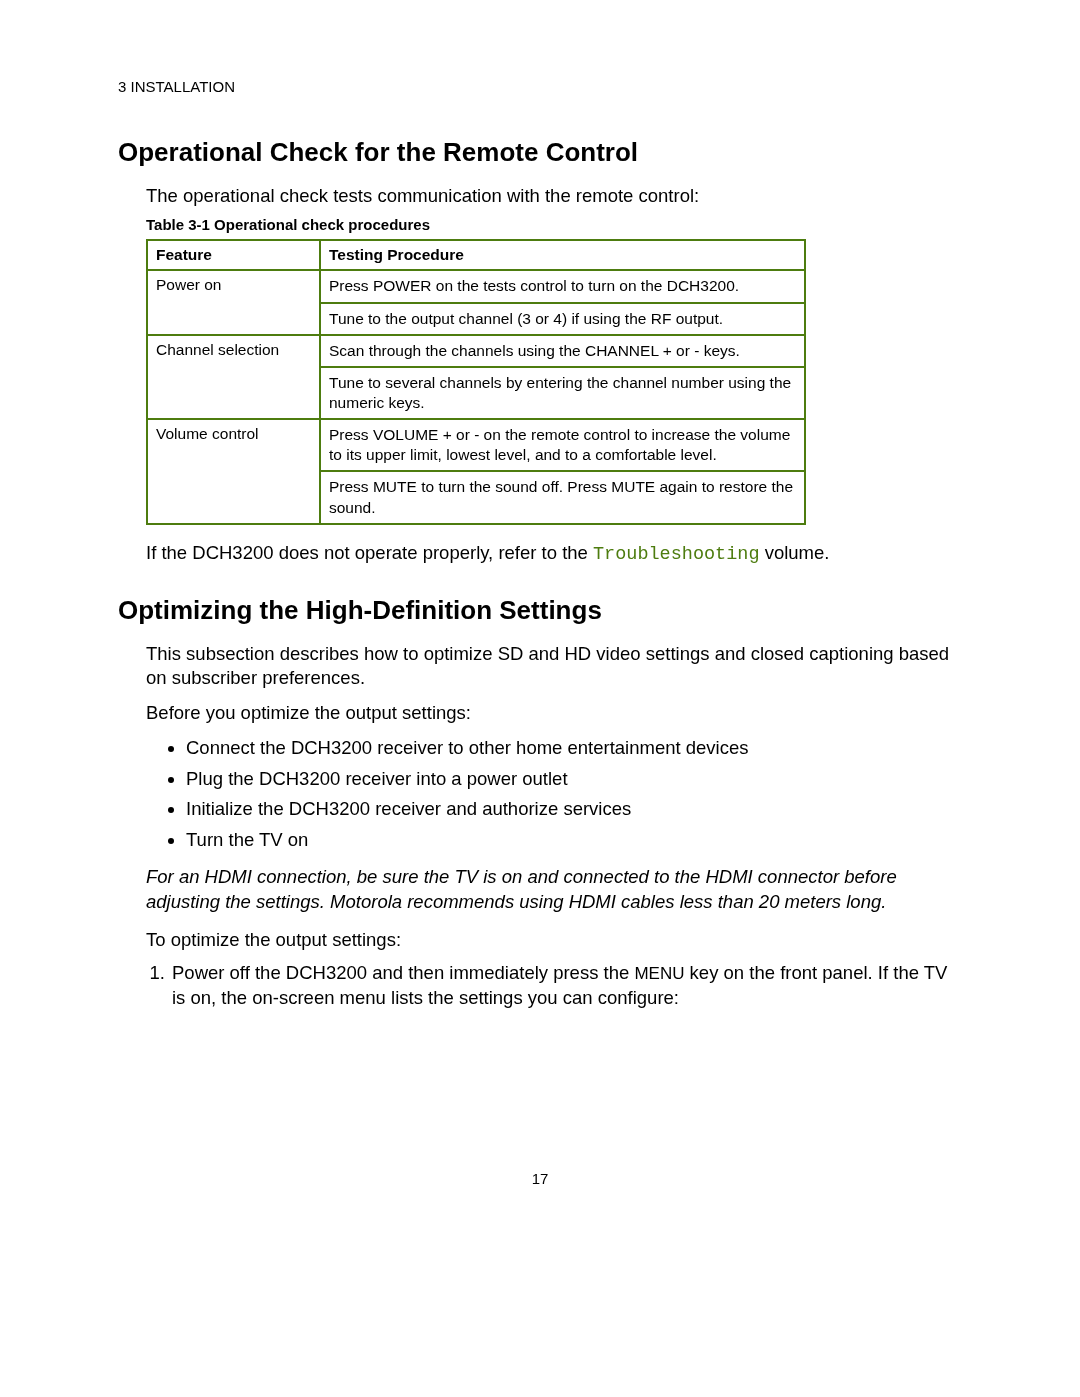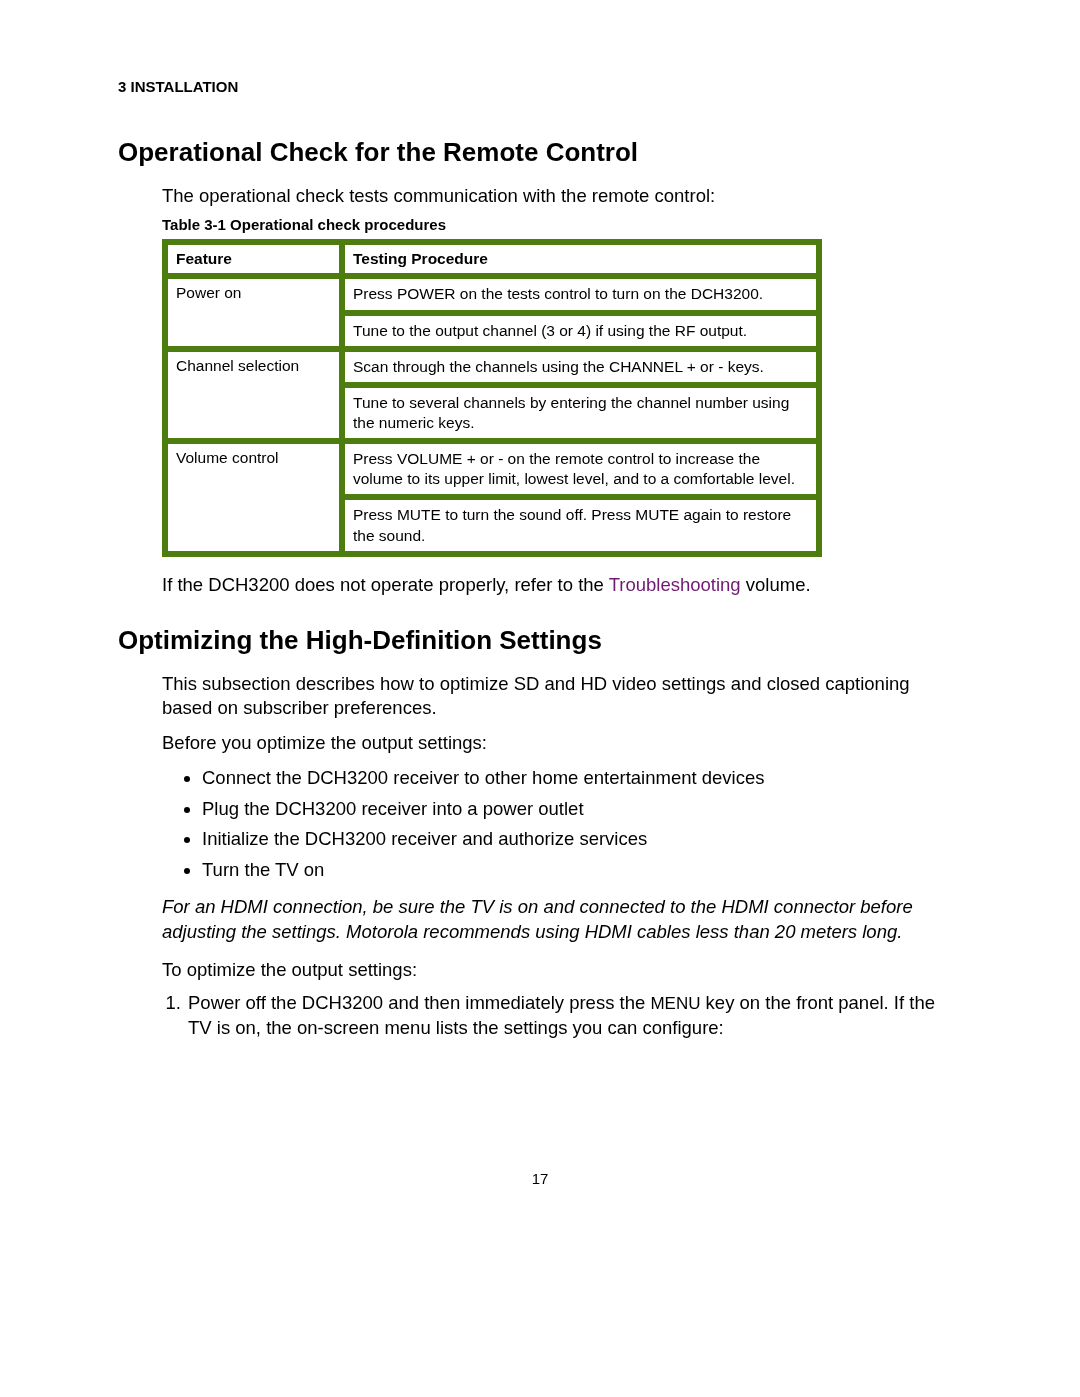--- a/index.html
+++ b/index.html
@@ -13,70 +13,71 @@
     position: relative;
     font-family: Arial, Helvetica, sans-serif;
     color: #000;
   }
   .page {
     padding: 78px 118px 0 118px;
     box-sizing: border-box;
   }
   .section-label {
     font-size: 15px;
-    font-weight: bold;
+    font-weight: normal;
     margin-bottom: 42px;
   }
   .h2 {
     font-family: "Arial Narrow", Arial, Helvetica, sans-serif;
     font-stretch: condensed;
     font-weight: bold;
     font-size: 26px;
     margin: 0 0 16px 0;
   }
   .body-indent {
-    margin-left: 44px;
+    margin-left: 28px;
   }
   .p {
     font-size: 18.5px;
     line-height: 1.32;
     margin: 0 0 8px 0;
   }
   .table-caption {
     font-size: 15px;
     font-weight: bold;
     margin: 4px 0 6px 0;
   }
   table.proc {
     border-collapse: collapse;
     width: 660px;
     font-size: 15.5px;
   }
   table.proc th, table.proc td {
-    border: 6px solid #4d7c0f;
+    border: 2px solid #4d7c0f;
     text-align: left;
     vertical-align: top;
     padding: 5px 8px 5px 8px;
   }
   table.proc th {
     font-weight: bold;
   }
   table.proc td.feature {
     font-weight: normal;
     width: 155px;
   }
   table.proc td.proc-cell {
     line-height: 1.3;
   }
   .after-table {
     margin-top: 16px;
   }
   a.tlink {
-    color: #701a75;
+    color: #4d7c0f;
     text-decoration: none;
+    font-family: Liberation Mono, monospace;
   }
   .sec2 {
     margin-top: 28px;
   }
   ul.bullets {
     list-style: disc;
     margin: 6px 0 10px 0;
     padding-left: 40px;
   }
   ul.bullets li {

